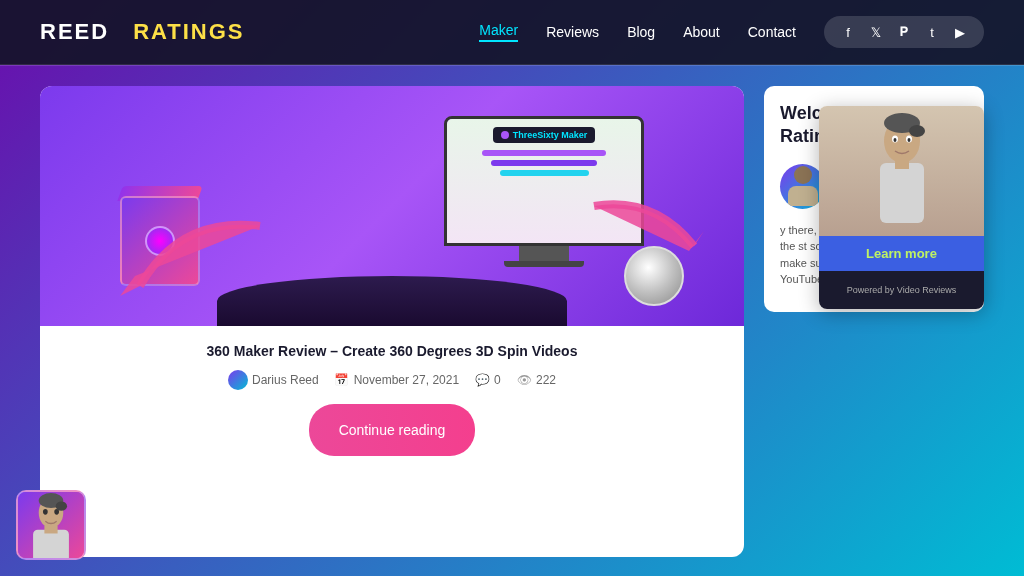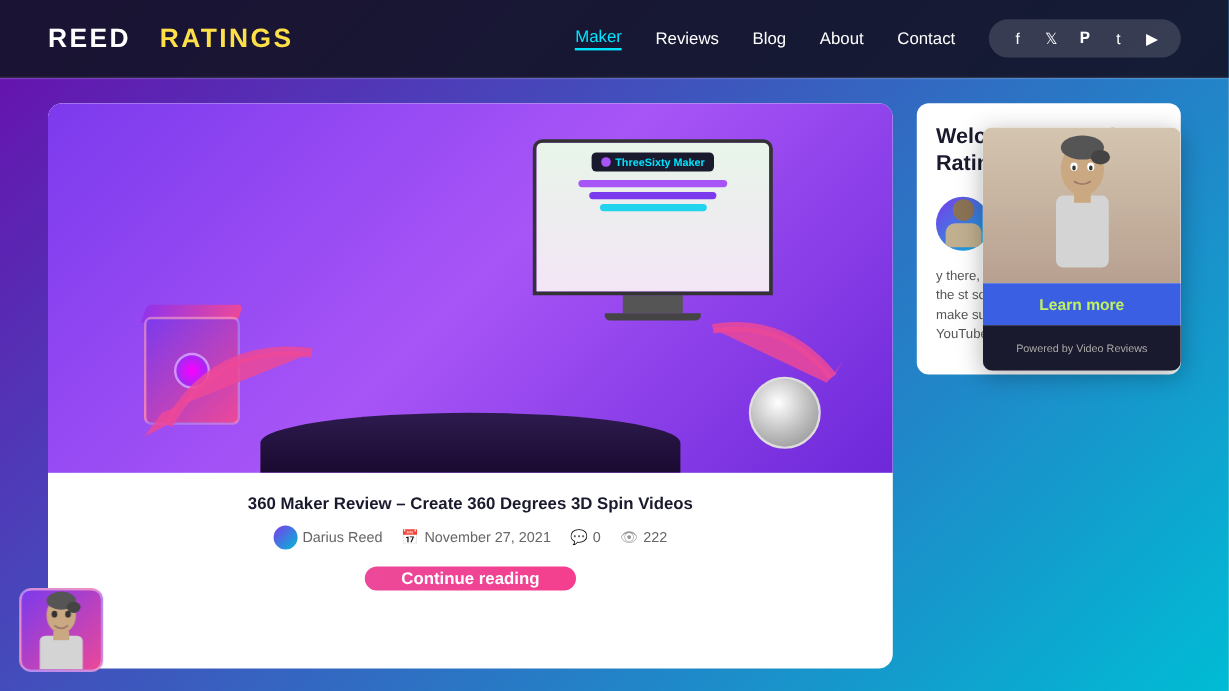--- a/index.html
+++ b/index.html
@@ -87,21 +87,21 @@
     .content-area {
       flex: 1;
       background: white;
       border-radius: 12px;
       overflow: hidden;
       position: relative;
     }
 
     .article-image {
       width: 100%;
-      height: 308px;
+      height: 240px;
       background: linear-gradient(135deg, #7c3aed 0%, #a855f7 50%, #6d28d9 100%);
       position: relative;
       overflow: hidden;
     }
 
     .article-image-inner {
       width: 100%;
       height: 100%;
       display: flex;
       align-items: center;
@@ -288,23 +288,23 @@
       color: #999;
     }
 
     .continue-btn {
       display: block;
       margin: 0 auto;
       background: linear-gradient(90deg, #ec4899, #f43f8e);
       color: white;
       border: none;
       border-radius: 25px;
-      padding: 2px 30px;
+      padding: 18px 30px;
       font-size: 14px;
-      font-weight: 700;
+      font-weight: 400;
       cursor: pointer;
       text-align: center;
     }
 
     
     .sidebar {
       width: 220px;
       display: flex;
       flex-direction: column;
       gap: 12px;

